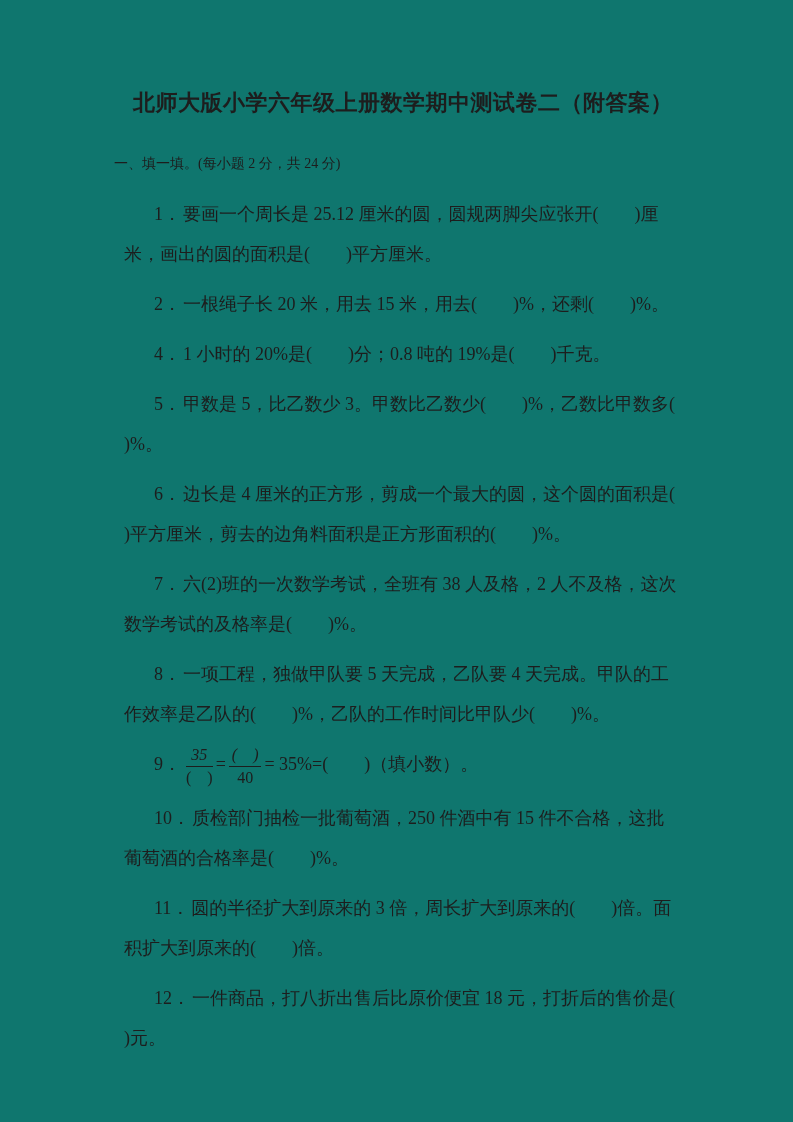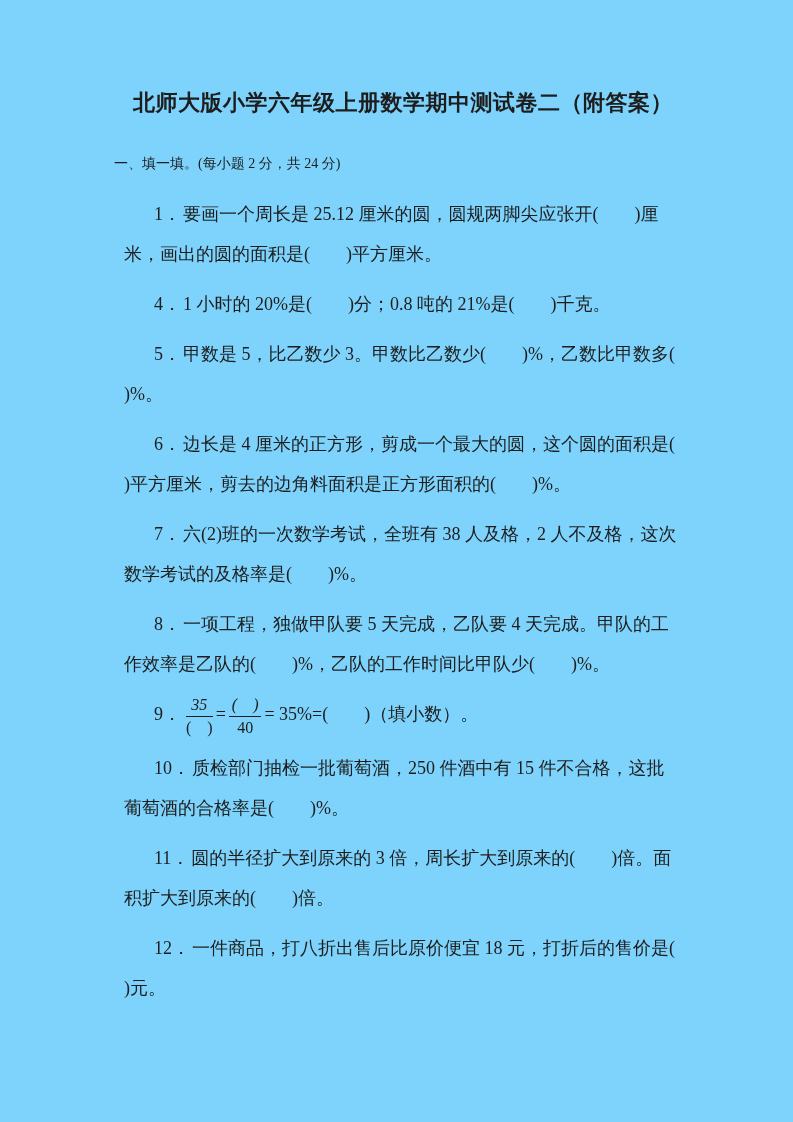--- a/index.html
+++ b/index.html
@@ -1,20 +1,20 @@
 <!DOCTYPE html>
 <html><head>
 <meta charset="utf-8">
 <style>
   html,body{margin:0;padding:0;background:#ffffff;}
   .page{
     position:relative;
     width:793px;
     height:1122px;
-    background:#7dd3fc;
+    background:#0f766e;
     overflow:hidden;
     font-family:"Liberation Serif","DejaVu Serif",serif;
     color:#1d1d1d;
   }
   .content{
     position:absolute;
     left:114px;
     top:88px;
     width:578px;
   }
@@ -69,23 +69,24 @@
 
 <div class="page">
   <div class="content">
 
     <h1 class="doc-title">北师大版小学六年级上册数学期中测试卷二（附答案）</h1>
 
     <p class="section-heading">一、填一填。(每小题 2 分，共 24 分)</p>
 
     <p class="question"><span class="qnum">1．</span><span>要画一个周长是 25.12 厘米的圆，圆规两脚尖应张开(　　)厘米，画出的圆的面积是(　　)平方厘米。</span></p>
 
+    <p class="question"><span class="qnum">2．</span><span>一根绳子长 20 米，用去 15 米，用去(　　)%，还剩(　　)%。</span></p>
 
 
-    <p class="question"><span class="qnum">4．</span><span>1 小时的 20%是(　　)分；0.8 吨的 21%是(　　)千克。</span></p>
+    <p class="question"><span class="qnum">4．</span><span>1 小时的 20%是(　　)分；0.8 吨的 19%是(　　)千克。</span></p>
 
     <p class="question"><span class="qnum">5．</span><span>甲数是 5，比乙数少 3。甲数比乙数少(　　)%，乙数比甲数多(　　)%。</span></p>
 
     <p class="question"><span class="qnum">6．</span><span>边长是 4 厘米的正方形，剪成一个最大的圆，这个圆的面积是(　　)平方厘米，剪去的边角料面积是正方形面积的(　　)%。</span></p>
 
     <p class="question"><span class="qnum">7．</span><span>六(2)班的一次数学考试，全班有 38 人及格，2 人不及格，这次数学考试的及格率是(　　)%。</span></p>
 
     <p class="question"><span class="qnum">8．</span><span>一项工程，独做甲队要 5 天完成，乙队要 4 天完成。甲队的工作效率是乙队的(　　)%，乙队的工作时间比甲队少(　　)%。</span></p>
 
     <p class="question"><span class="qnum">9．</span><span class="frac"><span class="fnum">35</span><span class="fden">(　)</span></span><span>=</span><span class="frac"><span class="fnum">(　)</span><span class="fden">40</span></span><span>= 35%=(　　)（填小数）。</span></p>

